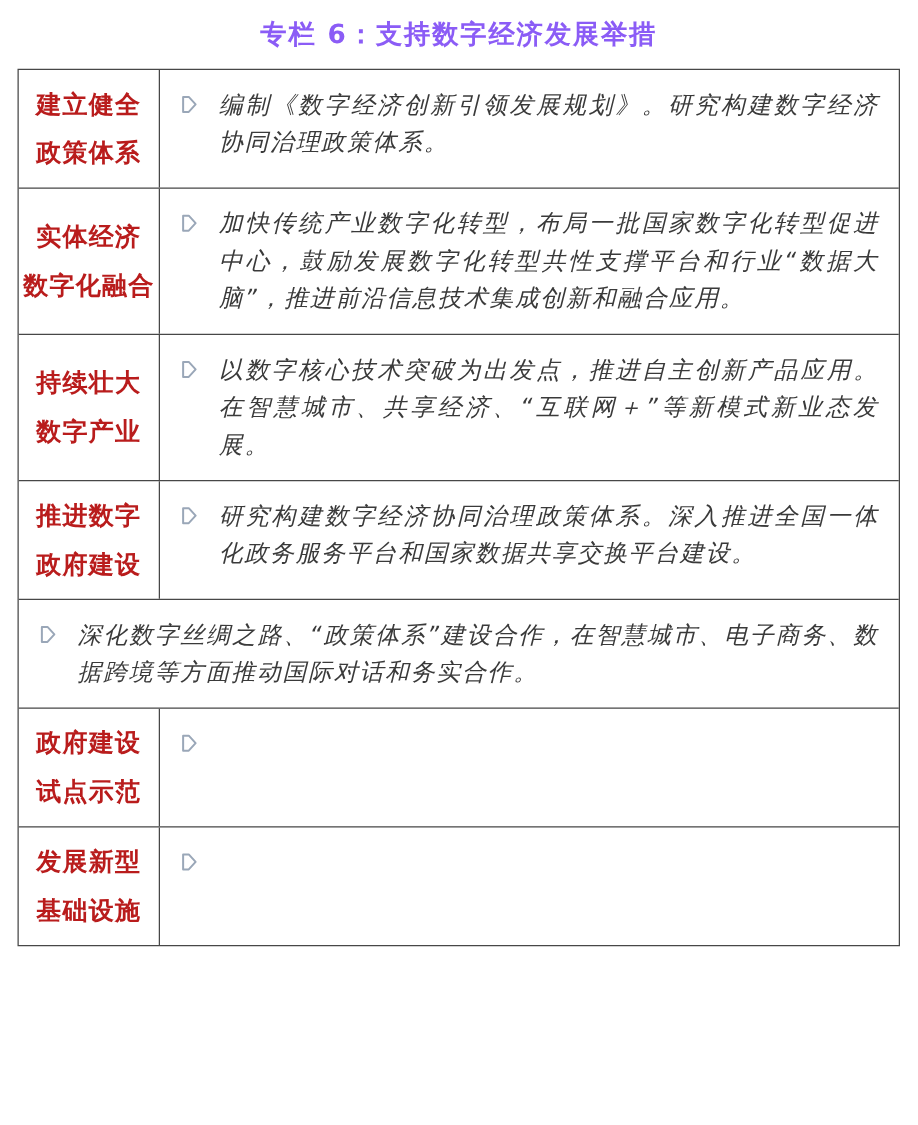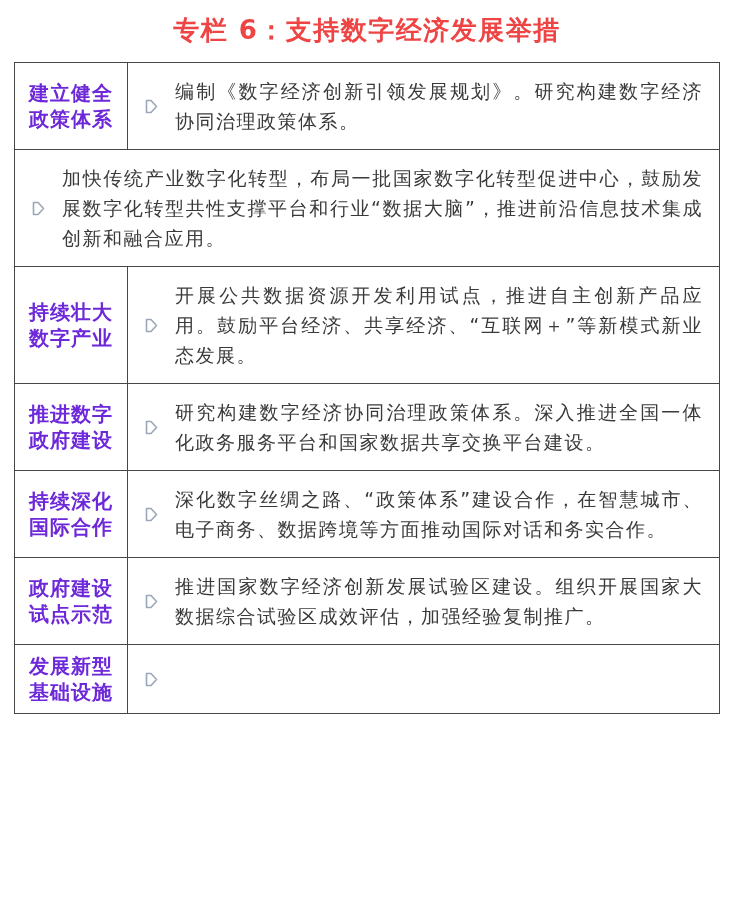--- a/index.html
+++ b/index.html
@@ -6,23 +6,23 @@
     margin: 0;
     padding: 0;
     width: 734px;
     height: 900px;
     background: #ffffff;
     overflow: hidden;
     font-family: "DejaVu Sans", "Liberation Sans", sans-serif;
   }
   .page-title {
     text-align: center;
-    font-size: 26px;
+    font-size: 21px;
     font-weight: bold;
-    color: #ef4444;
+    color: #8b5cf6;
     letter-spacing: 1.5px;
     padding: 13px 0 14px 0;
   }
   .box {
     margin: 0 14px;
     border: 1.5px solid #474747;
   }
   .row {
     display: flex;
     border-top: 1px solid #474747;
@@ -31,33 +31,34 @@
   .label-cell {
     flex: 0 0 113px;
     width: 113px;
     border-right: 1px solid #474747;
     display: flex;
     align-items: center;
     justify-content: center;
     text-align: center;
     font-size: 20px;
     font-weight: bold;
-    color: #6d28d9;
-    line-height: 26px;
+    color: #b91c1c;
+    line-height: 39px;
     letter-spacing: 1px;
     white-space: pre-line;
     padding: 8px 2px;
     box-sizing: border-box;
   }
   .content-cell {
     flex: 1;
     display: flex;
-    align-items: center;
+    align-items: flex-start;
     padding: 13px 16px 13px 15px;
     box-sizing: border-box;
+    font-style: italic;
   }
   .bullet {
     flex: 0 0 32px;
     padding-top: 5px;
   }
   .content-text {
     flex: 1;
     font-size: 19px;
     line-height: 30px;
     color: #3a3a3a;
@@ -79,80 +80,79 @@
       <span class="bullet">
         <svg width="16" height="19" viewBox="0 0 16 19">
           <path d="M3.5 3.5 L8 3.5 L13.5 9.5 L8 15.5 L3.5 15.5 Z" fill="none" stroke-width="1.6" stroke-linejoin="round" stroke="#9aa7b8"></path>
         </svg>
       </span>
       <span class="content-text">编制《数字经济创新引领发展规划》。研究构建数字经济协同治理政策体系。</span>
     </div>
   </div>
 
   <div class="row">
+    <div class="label-cell">实体经济
+数字化融合</div>
     <div class="content-cell">
       <span class="bullet">
         <svg width="16" height="19" viewBox="0 0 16 19">
           <path d="M3.5 3.5 L8 3.5 L13.5 9.5 L8 15.5 L3.5 15.5 Z" fill="none" stroke-width="1.6" stroke-linejoin="round" stroke="#9aa7b8"></path>
         </svg>
       </span>
       <span class="content-text">加快传统产业数字化转型，布局一批国家数字化转型促进中心，鼓励发展数字化转型共性支撑平台和行业“数据大脑”，推进前沿信息技术集成创新和融合应用。</span>
     </div>
   </div>
 
   <div class="row">
     <div class="label-cell">持续壮大
 数字产业</div>
     <div class="content-cell">
       <span class="bullet">
         <svg width="16" height="19" viewBox="0 0 16 19">
           <path d="M3.5 3.5 L8 3.5 L13.5 9.5 L8 15.5 L3.5 15.5 Z" fill="none" stroke-width="1.6" stroke-linejoin="round" stroke="#9aa7b8"></path>
         </svg>
       </span>
-      <span class="content-text">开展公共数据资源开发利用试点，推进自主创新产品应用。鼓励平台经济、共享经济、“互联网＋”等新模式新业态发展。</span>
+      <span class="content-text">以数字核心技术突破为出发点，推进自主创新产品应用。在智慧城市、共享经济、“互联网＋”等新模式新业态发展。</span>
     </div>
   </div>
 
 
   <div class="row">
     <div class="label-cell">推进数字
 政府建设</div>
     <div class="content-cell">
       <span class="bullet">
         <svg width="16" height="19" viewBox="0 0 16 19">
           <path d="M3.5 3.5 L8 3.5 L13.5 9.5 L8 15.5 L3.5 15.5 Z" fill="none" stroke-width="1.6" stroke-linejoin="round" stroke="#9aa7b8"></path>
         </svg>
       </span>
       <span class="content-text">研究构建数字经济协同治理政策体系。深入推进全国一体化政务服务平台和国家数据共享交换平台建设。</span>
     </div>
   </div>
 
   <div class="row">
-    <div class="label-cell">持续深化
-国际合作</div>
     <div class="content-cell">
       <span class="bullet">
         <svg width="16" height="19" viewBox="0 0 16 19">
           <path d="M3.5 3.5 L8 3.5 L13.5 9.5 L8 15.5 L3.5 15.5 Z" fill="none" stroke-width="1.6" stroke-linejoin="round" stroke="#9aa7b8"></path>
         </svg>
       </span>
       <span class="content-text">深化数字丝绸之路、“政策体系”建设合作，在智慧城市、电子商务、数据跨境等方面推动国际对话和务实合作。</span>
     </div>
   </div>
 
   <div class="row">
     <div class="label-cell">政府建设
 试点示范</div>
     <div class="content-cell">
       <span class="bullet">
         <svg width="16" height="19" viewBox="0 0 16 19">
           <path d="M3.5 3.5 L8 3.5 L13.5 9.5 L8 15.5 L3.5 15.5 Z" fill="none" stroke-width="1.6" stroke-linejoin="round" stroke="#9aa7b8"></path>
         </svg>
       </span>
-      <span class="content-text">推进国家数字经济创新发展试验区建设。组织开展国家大数据综合试验区成效评估，加强经验复制推广。</span>
     </div>
   </div>
 
   <div class="row">
     <div class="label-cell">发展新型
 基础设施</div>
     <div class="content-cell">
       <span class="bullet">
         <svg width="16" height="19" viewBox="0 0 16 19">
           <path d="M3.5 3.5 L8 3.5 L13.5 9.5 L8 15.5 L3.5 15.5 Z" fill="none" stroke-width="1.6" stroke-linejoin="round" stroke="#9aa7b8"></path>

